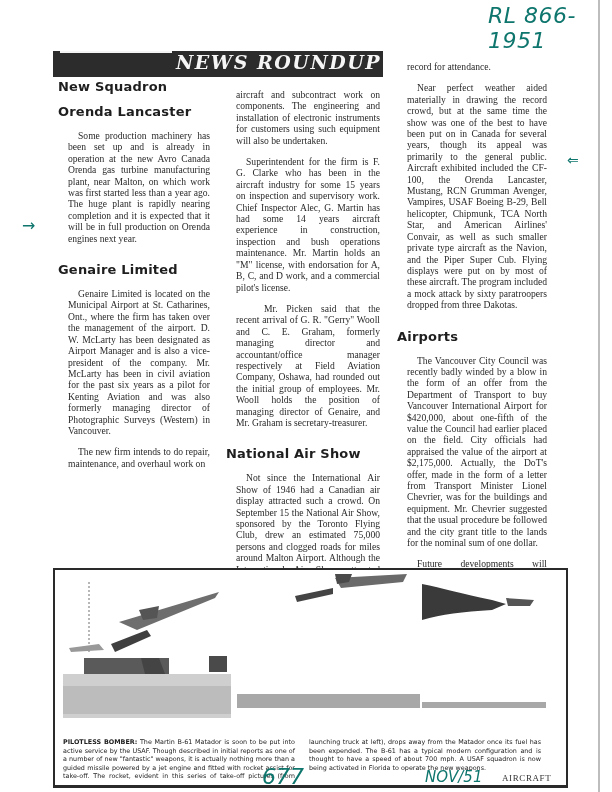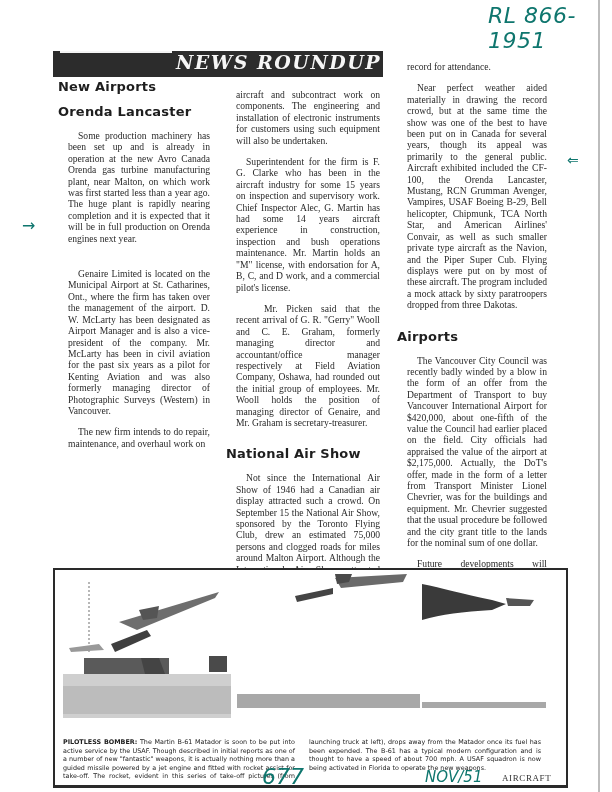--- a/index.html
+++ b/index.html
@@ -64,25 +64,26 @@
 <div class="handwrite" id="ref-note">RL 866-1951</div>
 <div class="handwrite" id="arrow-mark">→</div>
 <div class="handwrite" id="side-mark">⇐</div>
 
 <div class="banner">
   <div class="rule"></div>
   <div class="title">NEWS ROUNDUP</div>
 </div>
 
 <div class="col" id="col1">
-  <h2 class="first">New Airports</h2>
+  <h2 class="first">New Squadron</h2>
   <div class="gap"></div>
   <h2>Orenda Lancaster</h2>
   <p>Some production machinery has been set up and is already in operation at the new Avro Canada Orenda gas turbine manufacturing plant, near Malton, on which work was first started less than a year ago. The huge plant is rapidly nearing completion and it is expected that it will be in full production on Orenda engines next year.</p>
   <div class="gap"></div>
+  <h2>Genaire Limited</h2>
   <p>Genaire Limited is located on the Municipal Airport at St. Catharines, Ont., where the firm has taken over the management of the airport. D. W. McLarty has been designated as Airport Manager and is also a vice-president of the company. Mr. McLarty has been in civil aviation for the past six years as a pilot for Kenting Aviation and was also formerly managing director of Photographic Surveys (Western) in Vancouver.</p>
   <p>The new firm intends to do repair, maintenance, and overhaul work on</p>
 </div>
 
 <div class="col" id="col2">
   <p class="noindent">aircraft and subcontract work on components. The engineering and installation of electronic instruments for customers using such equipment will also be undertaken.</p>
   <p>Superintendent for the firm is F. G. Clarke who has been in the aircraft industry for some 15 years on inspection and supervisory work. Chief Inspector Alec, G. Martin has had some 14 years aircraft experience in construction, inspection and bush operations maintenance. Mr. Martin holds an "M" license, with endorsation for A, B, C, and D work, and a commercial pilot's license.</p>
   <p style="text-indent:28px">Mr. Picken said that the recent arrival of G. R. "Gerry" Wooll and C. E. Graham, formerly managing director and accountant/office manager respectively at Field Aviation Company, Oshawa, had rounded out the initial group of employees. Mr. Wooll holds the position of managing director of Genaire, and Mr. Graham is secretary-treasurer.</p>
   <div class="gap"></div>
   <h2>National Air Show</h2>

